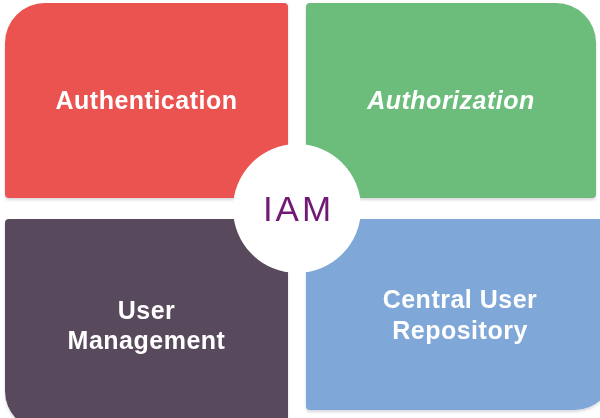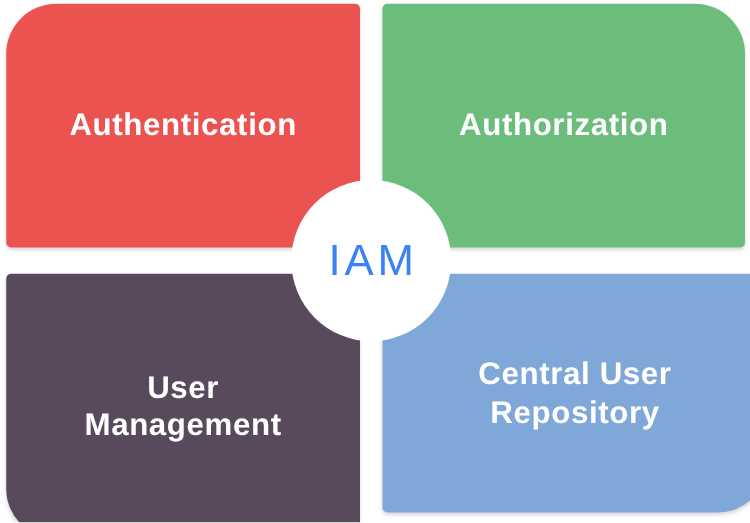--- a/index.html
+++ b/index.html
@@ -69,29 +69,29 @@
 </style>
 </head>
 <body>
 
 <div class="canvas">
 
   <div class="quad q-tl" style="background: rgb(234, 83, 80);">
     <span class="quad-label">Authentication</span>
   </div>
 
-  <div class="quad q-tr" style="background: rgb(108, 189, 124);">
+  <div class="quad q-tr" style="background: rgb(108, 189, 124); font-style: italic;">
     <span class="quad-label">Authorization</span>
   </div>
 
   <div class="quad q-bl" style="background: rgb(88, 74, 92);">
     <span class="quad-label">User Management</span>
   </div>
 
   <div class="quad q-br" style="background: rgb(127, 167, 216);">
     <span class="quad-label">Central User Repository</span>
   </div>
 
   <div class="center-circle" style="background: rgb(255, 255, 255);">
-    <span class="center-label" style="color: #3b82f6;">IAM</span>
+    <span class="center-label" style="color: #701a75;">IAM</span>
   </div>
 
 </div>
 
 </body></html>

